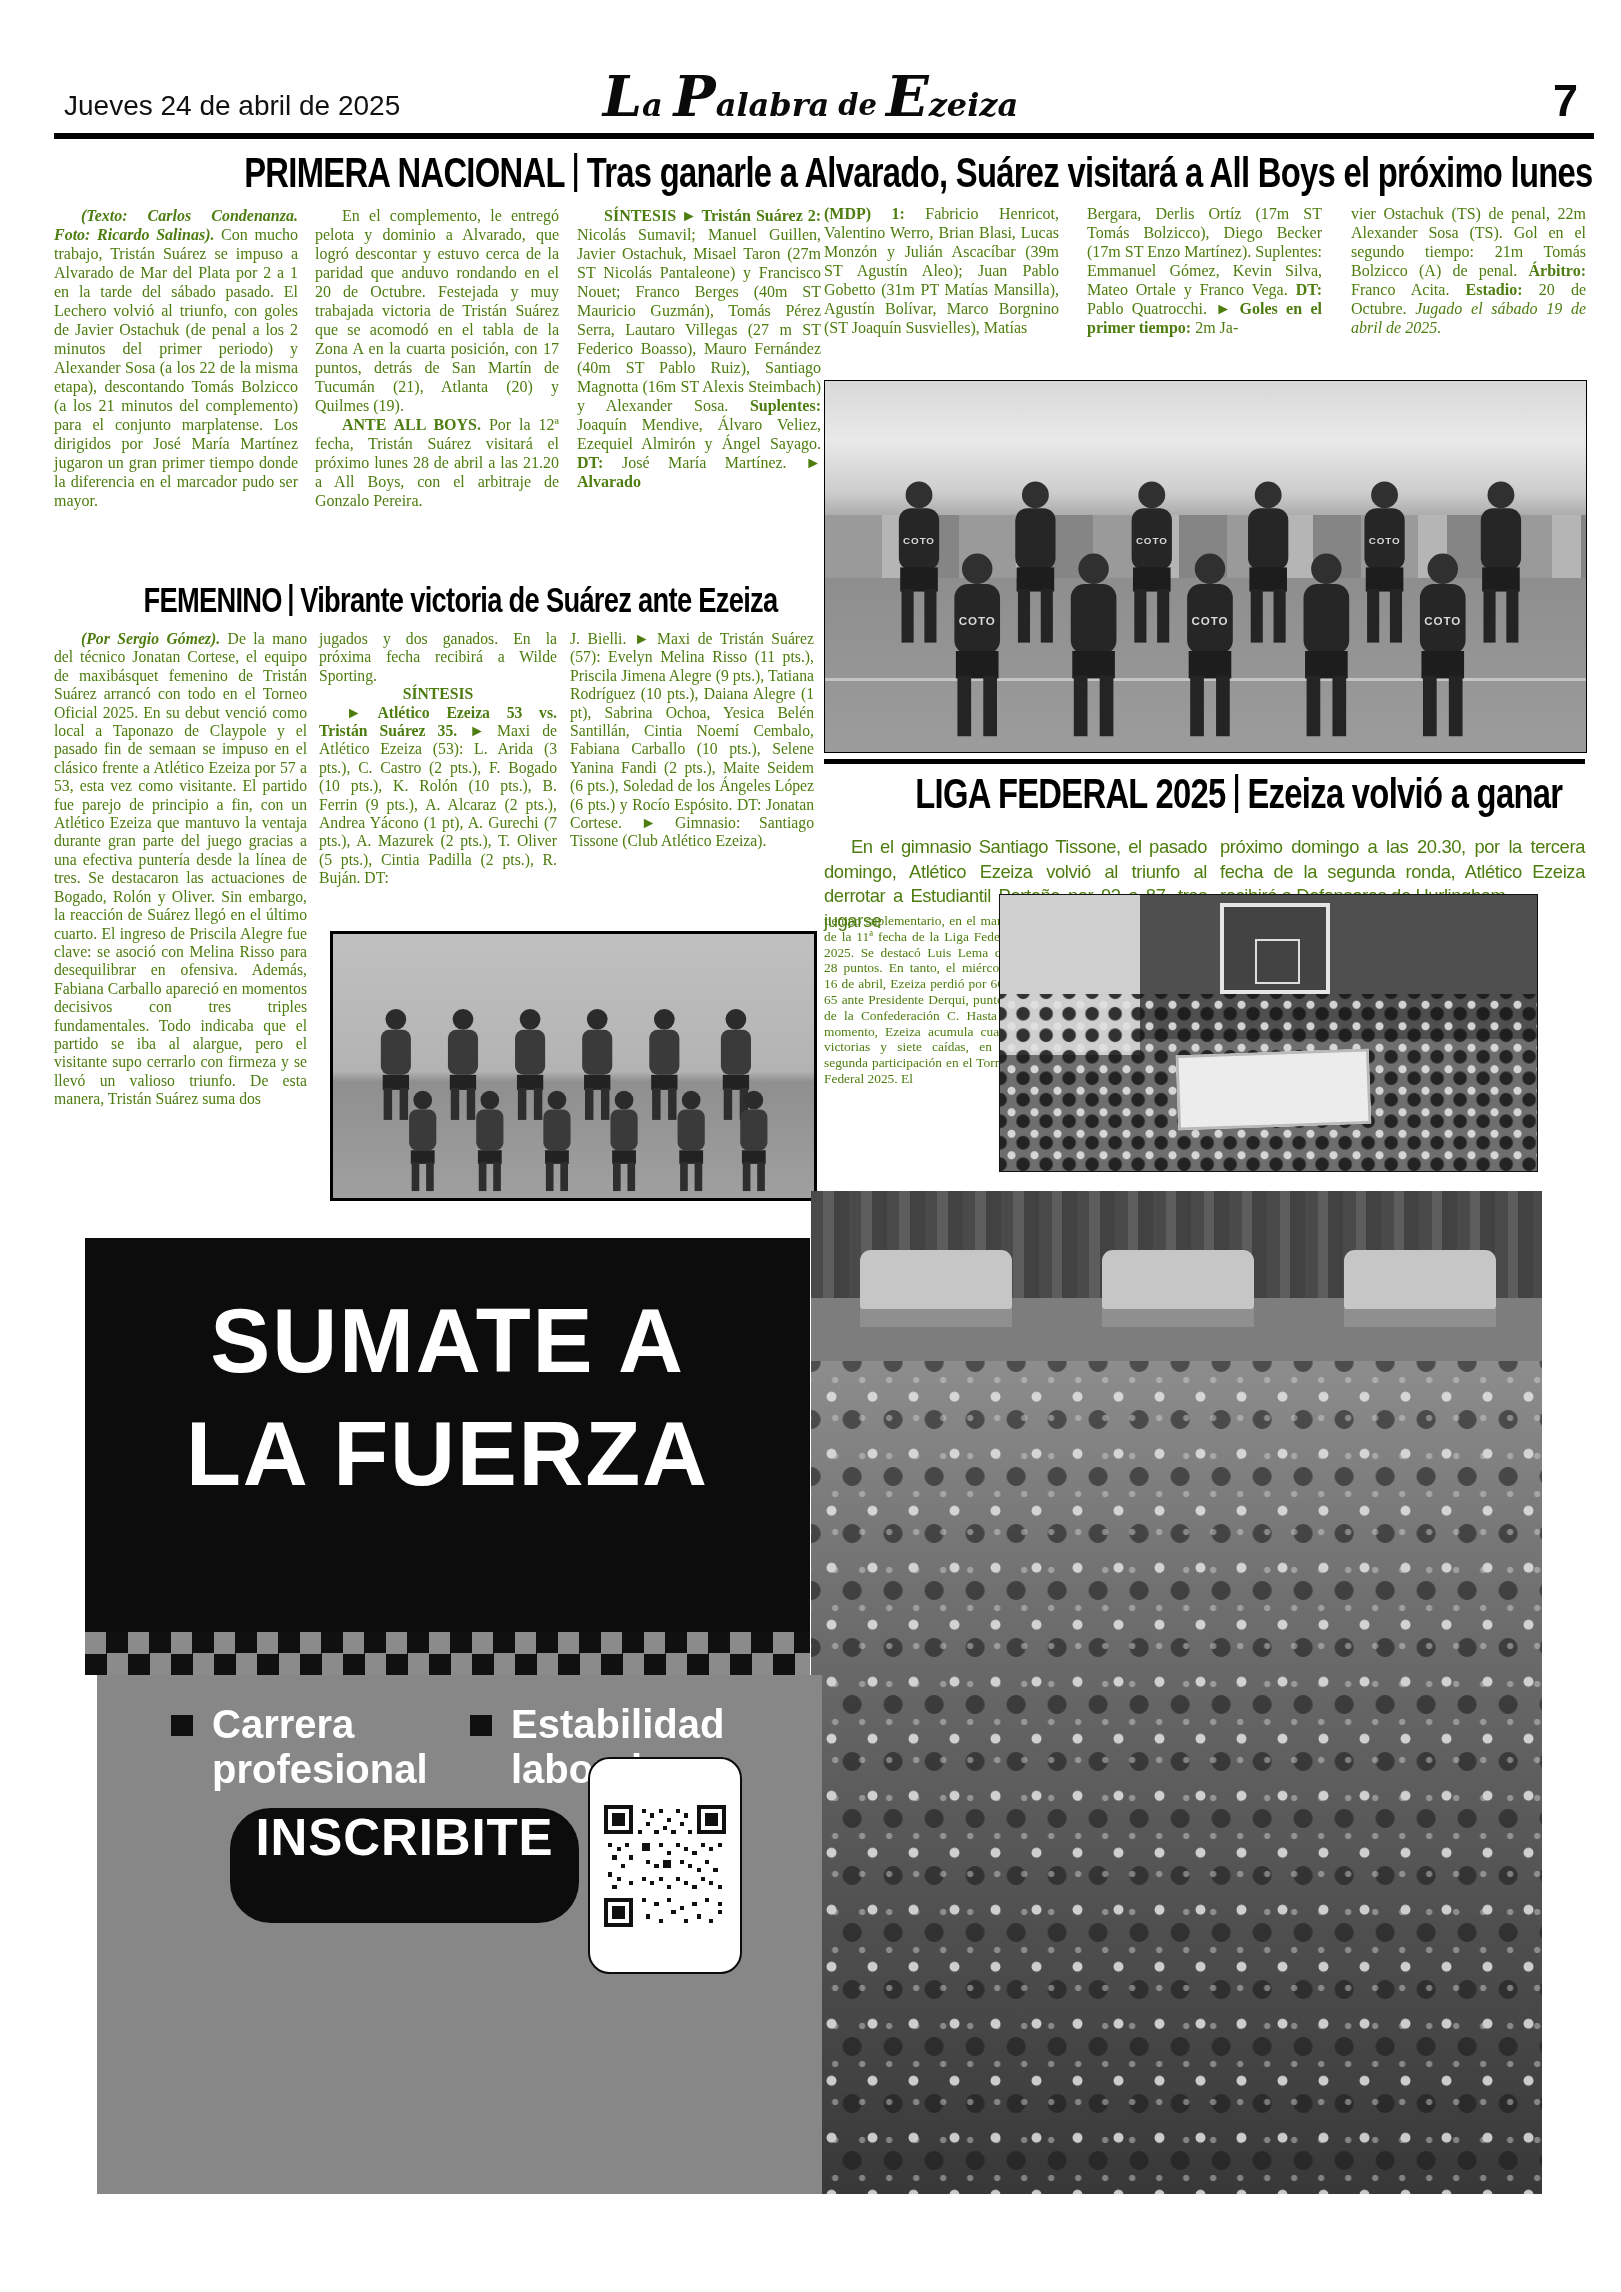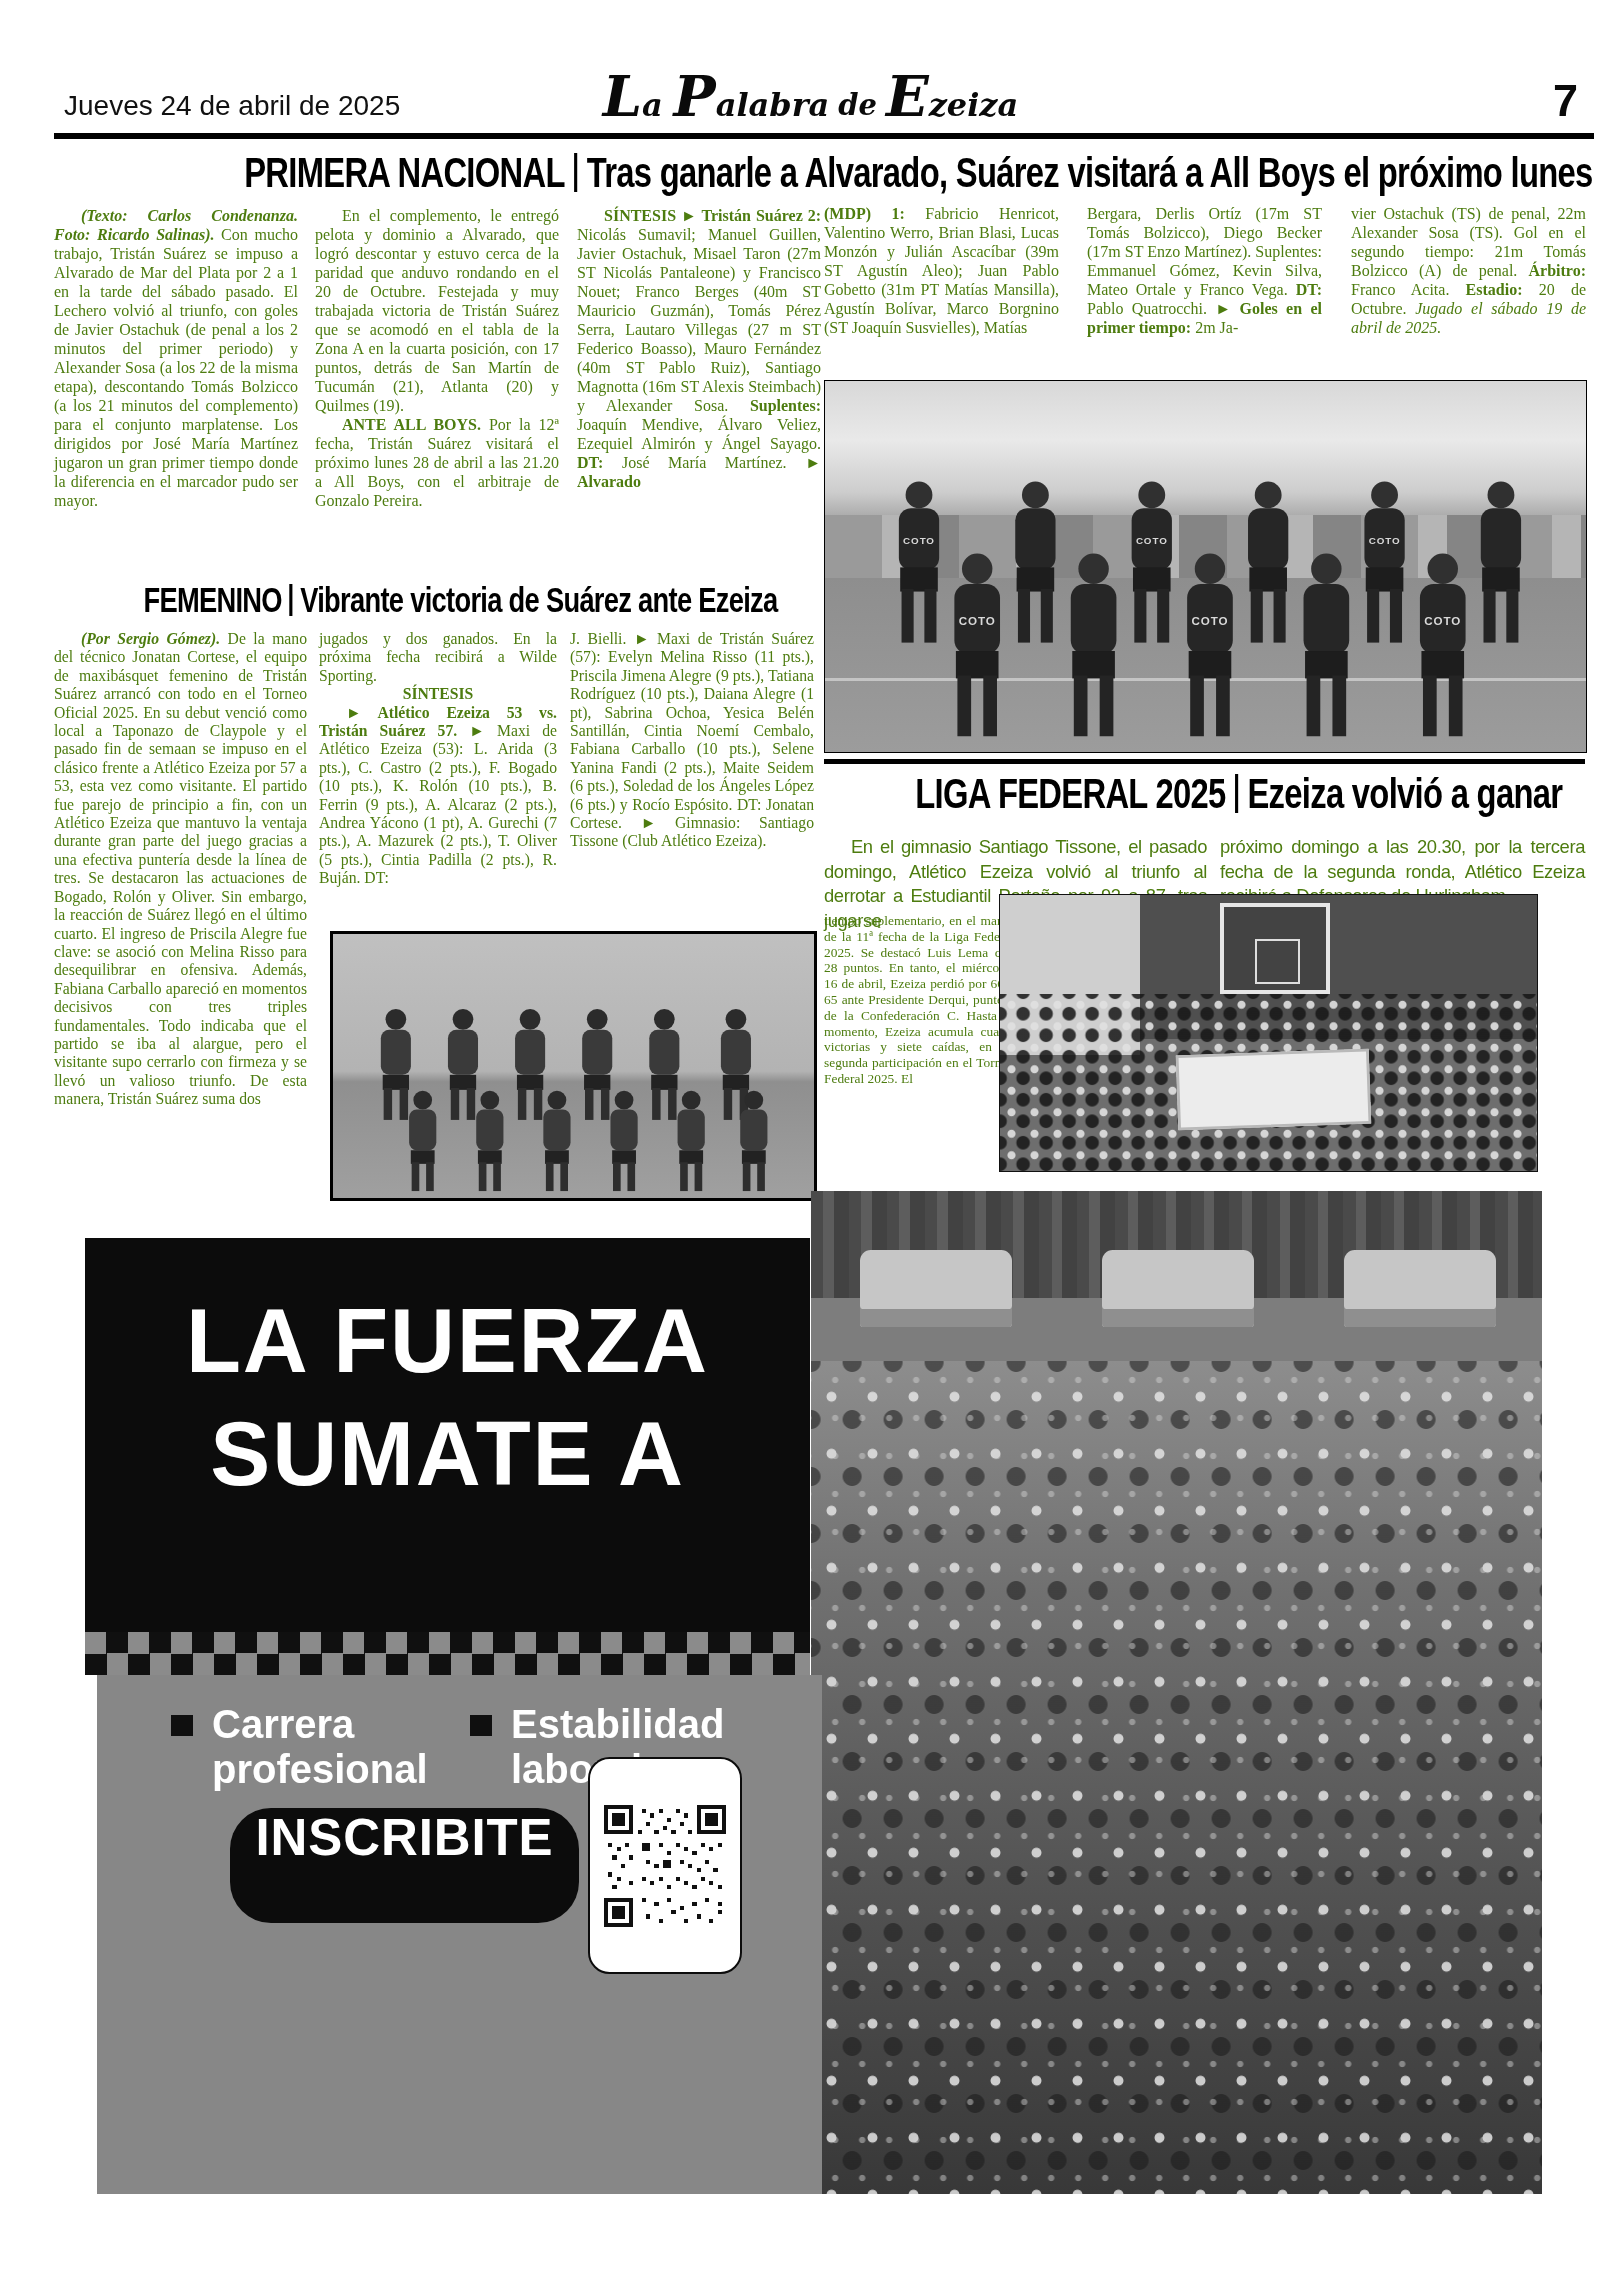--- a/index.html
+++ b/index.html
@@ -186,21 +186,21 @@
       <span>FEMENINO</span><span class="hl-sep"></span><span>Vibrante victoria de Suárez ante Ezeiza</span>
     </div>
   </div>
 
   <div class="col fem" style="left:54px;top:630px;width:253px">
       <p><span class="b i">(Por Sergio Gómez).</span><span> De la mano del técnico Jonatan Cortese, el equipo de maxibásquet femenino de Tristán Suárez arrancó con todo en el Torneo Oficial 2025. En su debut venció como local a Taponazo de Claypole y el pasado fin de semaan se impuso en el clásico frente a Atlético Ezeiza por 57 a 53, esta vez como visitante. El partido fue parejo de principio a fin, con un Atlético Ezeiza que mantuvo la ventaja durante gran parte del juego gracias a una efectiva puntería desde la línea de tres. Se destacaron las actuaciones de Bogado, Rolón y Oliver. Sin embargo, la reacción de Suárez llegó en el último cuarto. El ingreso de Priscila Alegre fue clave: se asoció con Melina Risso para desequilibrar en ofensiva. Además, Fabiana Carballo apareció en momentos decisivos con tres triples fundamentales. Todo indicaba que el partido se iba al alargue, pero el visitante supo cerrarlo con firmeza y se llevó un valioso triunfo. De esta manera, Tristán Suárez suma dos</span></p>
     </div>
   <div class="col fem" style="left:319px;top:630px;width:238px">
       <p class="noindent"><span>jugados y dos ganados. En la próxima fecha recibirá a Wilde Sporting.</span></p>
       <p class="center"><span class="b">SÍNTESIS</span></p>
-      <p><span class="b">► Atlético Ezeiza 53 vs. Tristán Suárez 57.</span><span> ► Maxi de Atlético Ezeiza (53): L. Arida (3 pts.), C. Castro (2 pts.), F. Bogado (10 pts.), K. Rolón (10 pts.), B. Ferrin (9 pts.), A. Alcaraz (2 pts.), Andrea Yácono (1 pt), A. Gurechi (7 pts.), A. Mazurek (2 pts.), T. Oliver (5 pts.), Cintia Padilla (2 pts.), R. Buján. DT:</span></p>
+      <p><span class="b">► Atlético Ezeiza 53 vs. Tristán Suárez 35.</span><span> ► Maxi de Atlético Ezeiza (53): L. Arida (3 pts.), C. Castro (2 pts.), F. Bogado (10 pts.), K. Rolón (10 pts.), B. Ferrin (9 pts.), A. Alcaraz (2 pts.), Andrea Yácono (1 pt), A. Gurechi (7 pts.), A. Mazurek (2 pts.), T. Oliver (5 pts.), Cintia Padilla (2 pts.), R. Buján. DT:</span></p>
     </div>
   <div class="col fem" style="left:570px;top:630px;width:244px">
       <p class="noindent"><span>J. Bielli. ► Maxi de Tristán Suárez (57): Evelyn Melina Risso (11 pts.), Priscila Jimena Alegre (9 pts.), Tatiana Rodríguez (10 pts.), Daiana Alegre (1 pt), Sabrina Ochoa, Yesica Belén Santillán, Cintia Noemí Cembalo, Fabiana Carballo (10 pts.), Selene Yanina Fandi (2 pts.), Maite Seidem (6 pts.), Soledad de los Ángeles López (6 pts.) y Rocío Espósito. DT: Jonatan Cortese. ► Gimnasio: Santiago Tissone (Club Atlético Ezeiza).</span></p>
     </div>
 
   <div class="photo" id="photo-basket">
     <svg width="481" height="264" viewBox="0 0 537 295">
       <defs>
         <g id="bfig">
           <circle cx="0" cy="-52" r="11" fill="#2b2b2b"></circle>
@@ -254,22 +254,22 @@
     <div class="grass"></div>
     <div class="truck" style="left:49px"></div>
     <div class="truck" style="left:291px"></div>
     <div class="truck" style="left:533px"></div>
     <div class="formation"></div>
   </div>
 
   <div id="ad">
     <div class="ad-black">
       <div class="ad-title">
+        <div>SUMATE A</div>
         <div>LA FUERZA</div>
-        <div>SUMATE A</div>
       </div>
     </div>
     <div class="checker"></div>
     <div class="ad-gray">
 
       <div class="bullet" style="left:115px;top:27px">
         <span class="square"></span>
         <div>Carrera</div>
         <div>profesional</div>
       </div>

